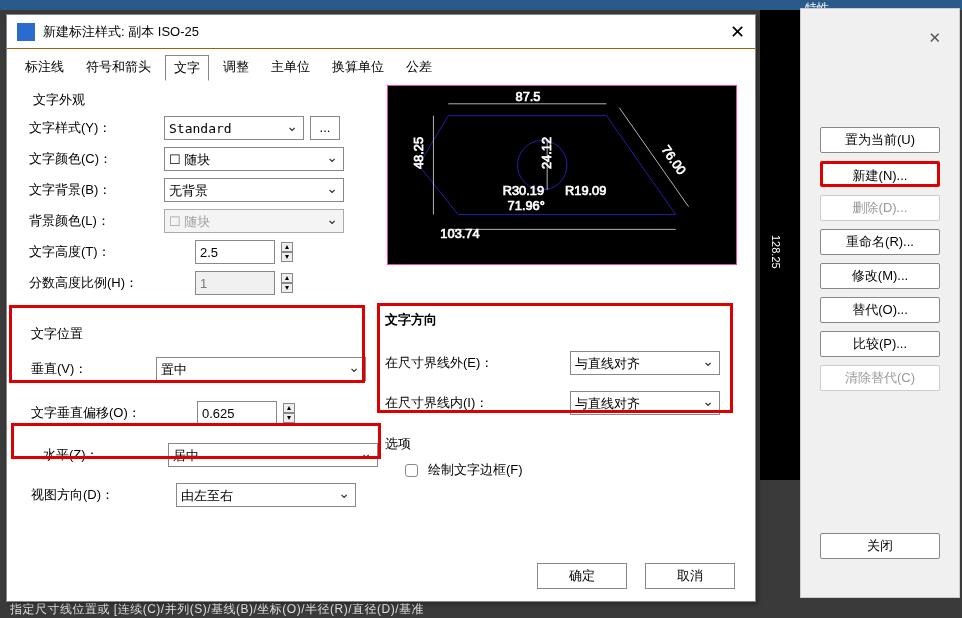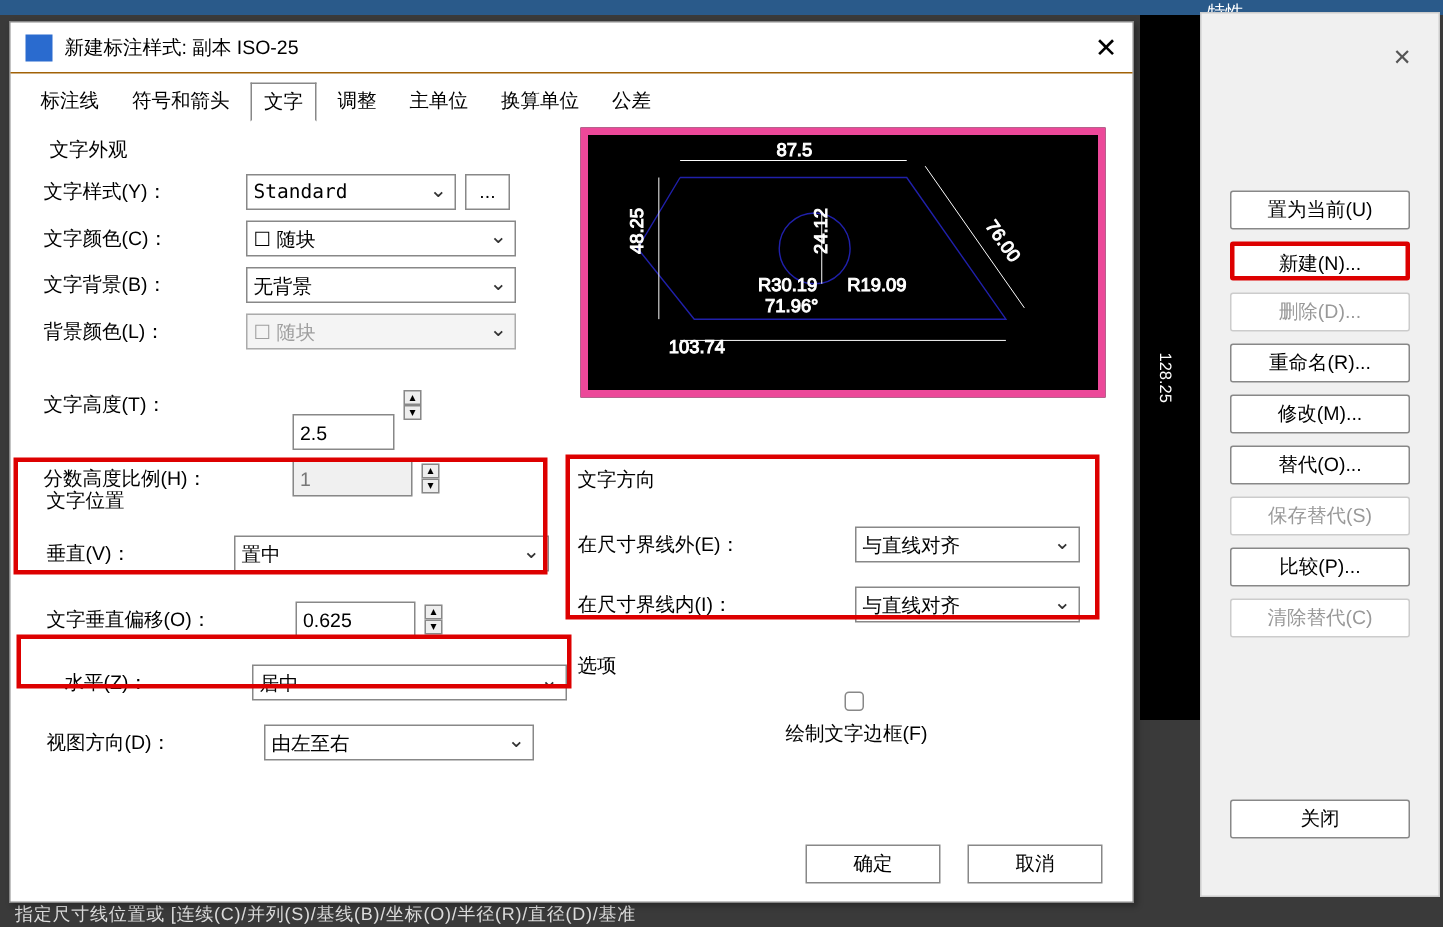--- a/index.html
+++ b/index.html
@@ -14,21 +14,21 @@
   .right-panel .btn.disabled { color: #999; border-color: #ccc; }
   .right-panel .btn-gap-top { margin-top: 118px; }
   .right-panel .btn-close { position: absolute; bottom: 30px; left: 0; right: 0; }
   .right-panel .btn.highlight { border: 3px solid #d00; }
 
   .dialog { position: absolute; top: 14px; left: 6px; width: 750px; height: 588px; background: #fff; border: 1px solid #888; box-shadow: 2px 2px 4px rgba(0,0,0,0.3); }
   .dlg-title { height: 34px; border-bottom: 1px solid #a16207; display: flex; align-items: center; padding: 0 10px; position: relative; }
   .dlg-title .icon { width: 18px; height: 18px; background: #2a6bcf; display: inline-block; margin-right: 8px; }
   .dlg-title .close { position: absolute; right: 10px; top: 6px; font-size: 18px; cursor: pointer; }
 
-  .tab-bar { display: flex; gap: 6px; padding: 6px 10px 0 0; margin-left: 12px; }
+  .tab-bar { display: flex; gap: 6px; padding: 6px 10px 0 10px; }
   .tab { padding: 3px 8px; cursor: pointer; }
   .tab.active { border: 1px solid #888; border-bottom: 1px solid #fff; background: #fff; position: relative; z-index: 2; }
 
   .dlg-body { position: relative; padding: 8px 14px; height: 490px; }
 
   .group { border: 1px solid #bbb; padding: 8px 10px 10px 10px; background: #fff; position: absolute; }
   .group-title { position: absolute; top: -9px; left: 8px; background: #fff; padding: 0 4px; font-size: 13px; }
   .group.no-border { border: none; }
 
   .row { display: flex; align-items: center; margin: 7px 0; gap: 6px; }
@@ -38,21 +38,21 @@
   .row .spinners span { width: 12px; height: 10px; font-size: 8px; border: 1px solid #888; text-align:center; line-height:8px; cursor: pointer; background:#eee; }
   select.sel { appearance: none; -webkit-appearance: none; background: #fff; }
   .sel-wrap { position: relative; display: inline-flex; align-items:center;padding-left:29px; }
   .sel-wrap::after { content: "⌄"; position: absolute; right: 6px; top: 2px; pointer-events: none; font-size: 14px; color:#333; }
   .disabled-input { color: #777; background: #f0f0f0 !important; }
   .btn-small { width: 30px; height: 24px; border: 1px solid #888; background: #fff; cursor: pointer; text-align:center; line-height:22px; }
 
   .chk { width: 12px; height: 12px; border: 1px solid #888; display: inline-block; margin-right: 4px; vertical-align: middle; }
   .square13 { width: 13px; height: 13px; }
 
-  .preview { position: absolute; top: 4px; left: 380px; width: 350px; height: 180px; background: #000; border: 5px solid #ec4899; }
+  .preview { position: absolute; top: 4px; left: 380px; width: 350px; height: 180px; background: #000; border: 1px solid #ec4899; }
   .preview svg { width:100%; height:100%; }
 
   .dim-right { position:absolute; top: 10px; left: 760px; width: 40px; height: 470px; background: #000; }
   .dim-right-text { position:absolute; top: 235px; left: 770px; color:#FFFFFF; font-size: 11px; writing-mode: vertical-rl; letter-spacing: 0px; }
 
   .hl { position:absolute; border: 3px solid #d00; pointer-events:none; }
 
   .dlg-buttons { position: absolute; bottom: 12px; right: 20px; display: flex; gap: 18px; }
   .dlg-buttons button { width: 90px; height: 26px; border: 1px solid #888; background: #fff; cursor: pointer; }
 
@@ -74,21 +74,20 @@
 <div class="status-bar-text">指定尺寸线位置或 [连续(C)/并列(S)/基线(B)/坐标(O)/半径(R)/直径(D)/基准</div>
 
 <div class="right-panel">
   <span class="right-panel-close">✕</span>
   <div class="btn btn-gap-top">置为当前(U)</div>
   <div class="btn highlight">新建(N)...</div>
   <div class="btn disabled">删除(D)...</div>
   <div class="btn">重命名(R)...</div>
   <div class="btn">修改(M)...</div>
   <div class="btn">替代(O)...</div>
-  <div class="btn disabled">保存替代(S)</div>
   <div class="btn">比较(P)...</div>
   <div class="btn disabled">清除替代(C)</div>
   <div class="btn-close">
       <div class="btn">关闭</div>
     </div>
 </div>
 
 <div class="dialog">
   <div class="dlg-title">
     <span class="icon"></span>
@@ -159,21 +158,21 @@
 
       <div class="row">
         <span class="label">背景颜色(L)：</span>
         <span class="sel-wrap">
             <select class="sel disabled-input" style="width:180px;" disabled=""><option>☐ 随块</option></select>
           </span>
       </div>
 
       <div class="row">
         <span class="label" style="width:160px;">文字高度(T)：</span>
-        <input type="text" style="width: 68px; margin-top: 36px;" value="2.5">
+        <input type="text" style="width: 80px;" value="2.5">
         <span class="spinners">
             <span>▴</span>
             <span>▾</span>
           </span>
       </div>
 
       <div class="row">
         <span class="label" style="width:160px;">分数高度比例(H)：</span>
         <input type="text" class="disabled-input" disabled="" style="width: 80px;" value="1">
         <span class="spinners">
@@ -211,40 +210,40 @@
 
       <div class="row" style="margin-top:16px; margin-left:12px;">
         <span class="label" style="width:110px;">视图方向(D)：</span>
         <span class="sel-wrap">
             <select class="sel" style="width:180px;"><option>由左至右</option></select>
           </span>
       </div>
     </div>
 
     <div style="position:absolute; top:230px; left:378px; width:352px;">
-      <div style="margin-bottom:22px;">文字方向</div>
+      <div style="margin-bottom:22px;font-weight:bold;">文字方向</div>
 
       <div class="row">
         <span class="label" style="width:150px;">在尺寸界线外(E)：</span>
         <span class="sel-wrap">
             <select class="sel" style="width:150px;"><option>与直线对齐</option></select>
           </span>
       </div>
 
       <div class="row" style="margin-top:16px;">
         <span class="label" style="width:150px;">在尺寸界线内(I)：</span>
         <span class="sel-wrap">
             <select class="sel" style="width:150px;"><option>与直线对齐</option></select>
           </span>
       </div>
     </div>
 
     <div style="position:absolute; top:354px; left:378px; width:352px;">
       <div style="margin-bottom:8px;">选项</div>
-      <div class="row" style="margin-left:20px;flex-direction:column;">
+      <div class="row" style="margin-left:20px;">
         <span class="chk square13" style="border-radius:3px;"></span>
         <span>绘制文字边框(F)</span>
       </div>
     </div>
 
     <div class="hl" style="top:224px; left:2px; width:356px; height:78px;"></div>
     <div class="hl" style="top:342px; left:4px; width:370px; height:36px;"></div>
     <div class="hl" style="top:222px; left:370px; width:356px; height:110px;"></div>
 
   </div>

